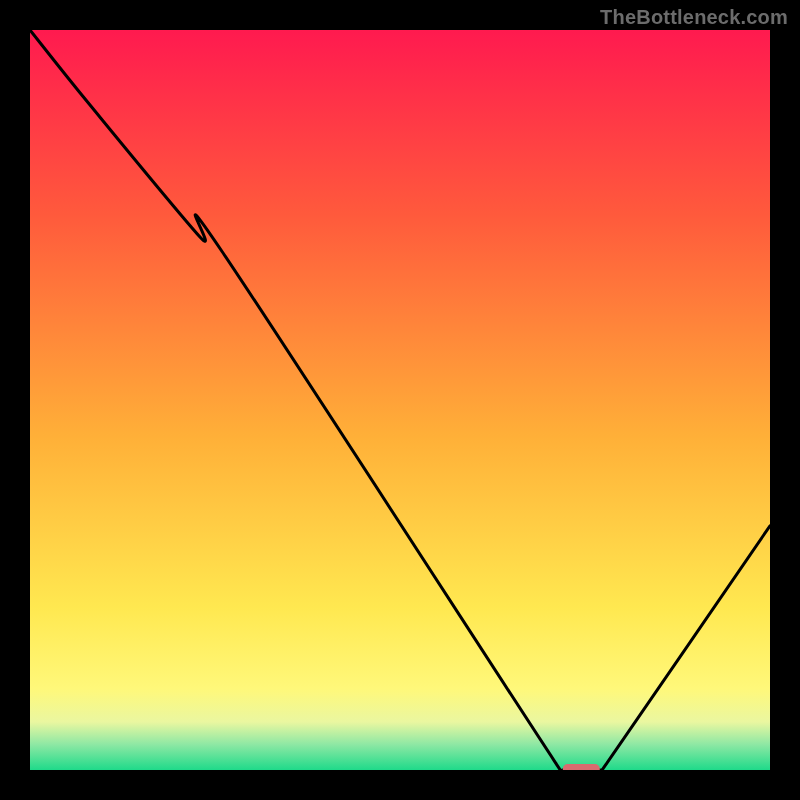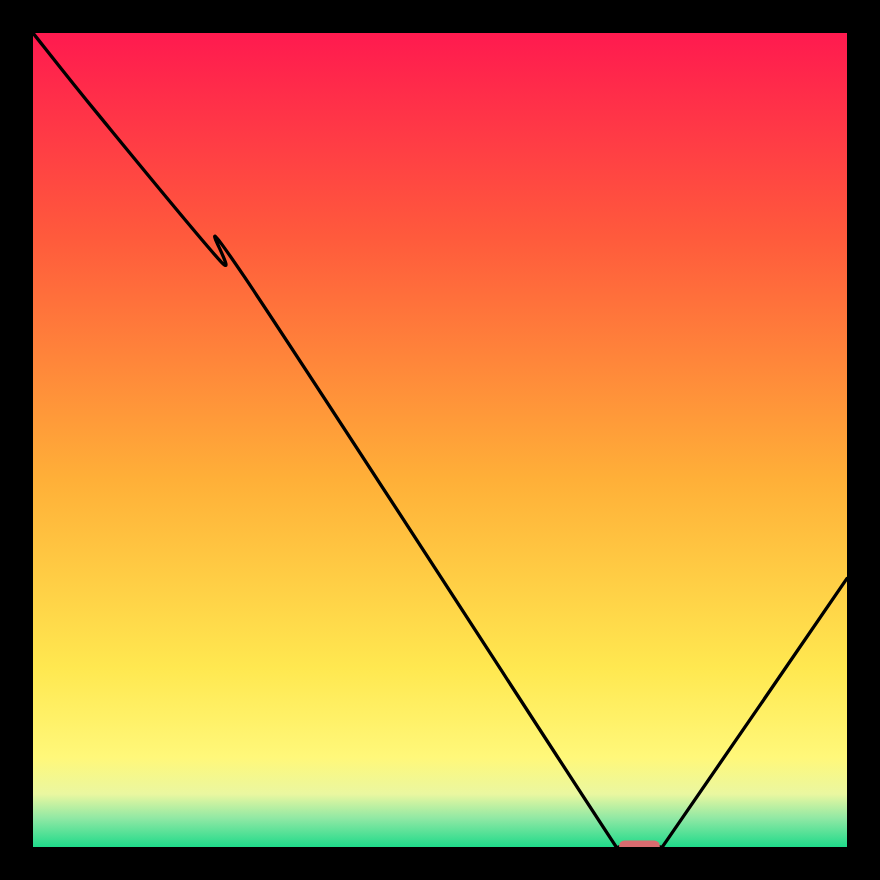--- a/index.html
+++ b/index.html
@@ -34,20 +34,21 @@
     font-size: 20px;
     font-weight: 600;
     letter-spacing: 0.2px;
   }
   svg { display: block; }
 </style>
 </head>
 <body>
 
 <div class="frame">
+  <div class="watermark">TheBottleneck.com</div>
 
   <div class="plot">
     <svg id="chart-svg" width="740" height="740" viewBox="0 0 740 740">
       <defs>
         <linearGradient id="bg-grad" x1="0" y1="0" x2="0" y2="1">
             <stop offset="0%" stop-color="#ff1a4f"></stop>
             <stop offset="25%" stop-color="#ff5a3c"></stop>
             <stop offset="55.00000000000001%" stop-color="#ffb038"></stop>
             <stop offset="78%" stop-color="#ffe850"></stop>
             <stop offset="89%" stop-color="#fff87a"></stop>

